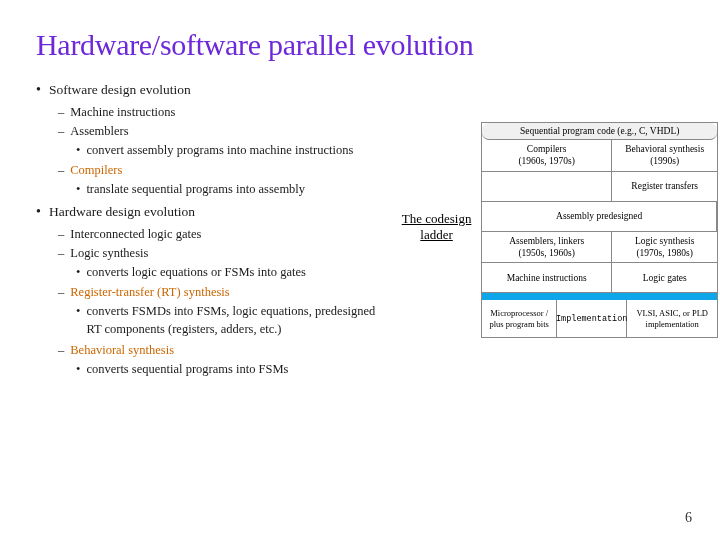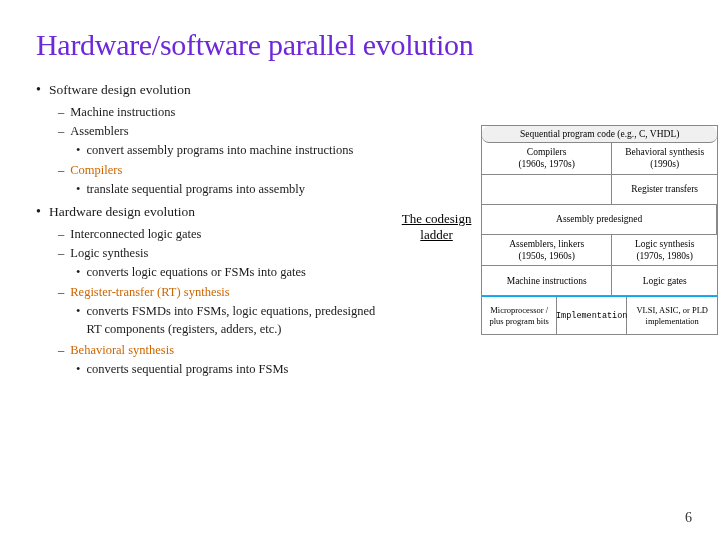--- a/index.html
+++ b/index.html
@@ -132,21 +132,21 @@
       background: #f0f0f0;
       text-align: center;
       font-size: 9.5px;
       padding: 3px 5px;
       border-bottom: 1px solid #888;
       width: 100%;
       border-radius: 7px;
     }
     .ladder-bottom-row {
       display: flex;
-      border-top: 1px solid #0ea5e9;
+      border-top: 7px solid #0ea5e9;
       min-height: 26px;
     }
     .ladder-bottom-left {
       flex: 1;
       border-right: 1px solid #888;
       padding: 2px 4px;
       font-size: 8.5px;
       display: flex;
       align-items: center;
       justify-content: center;

